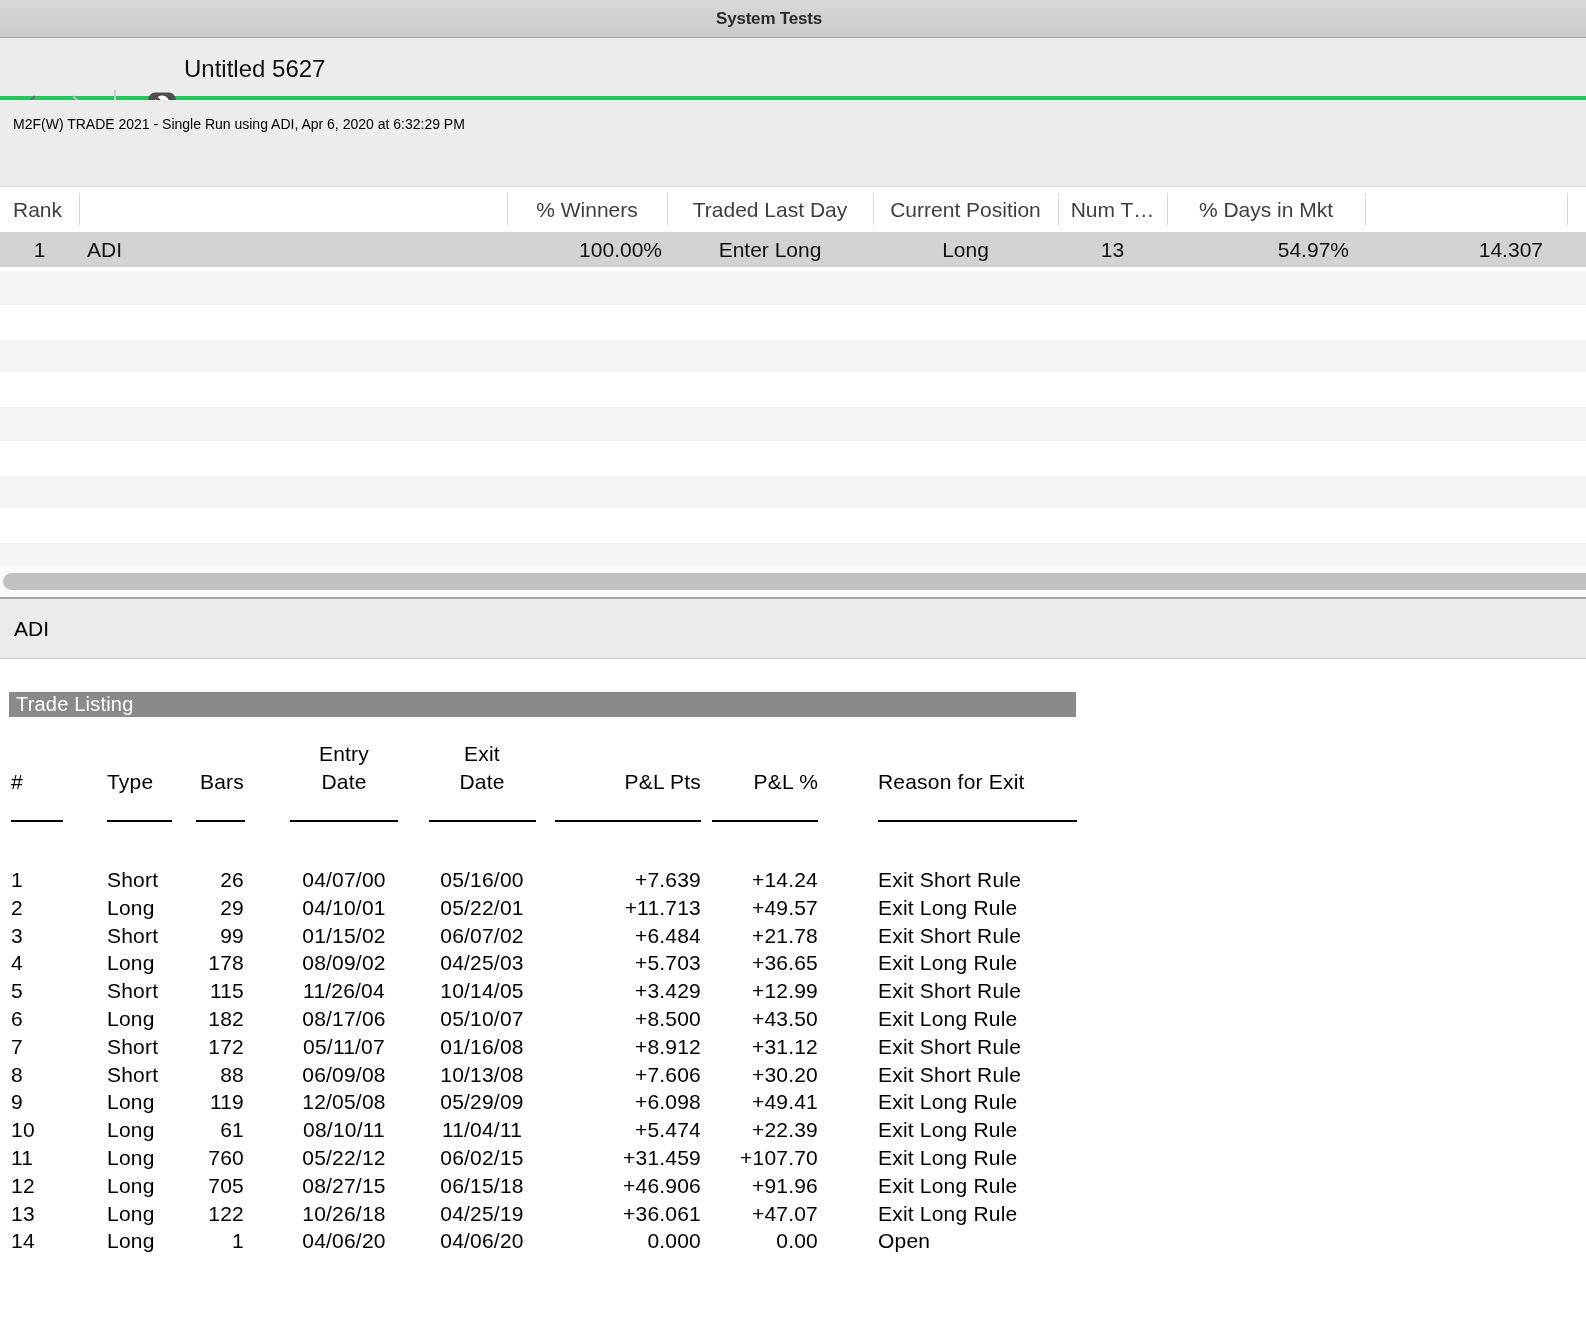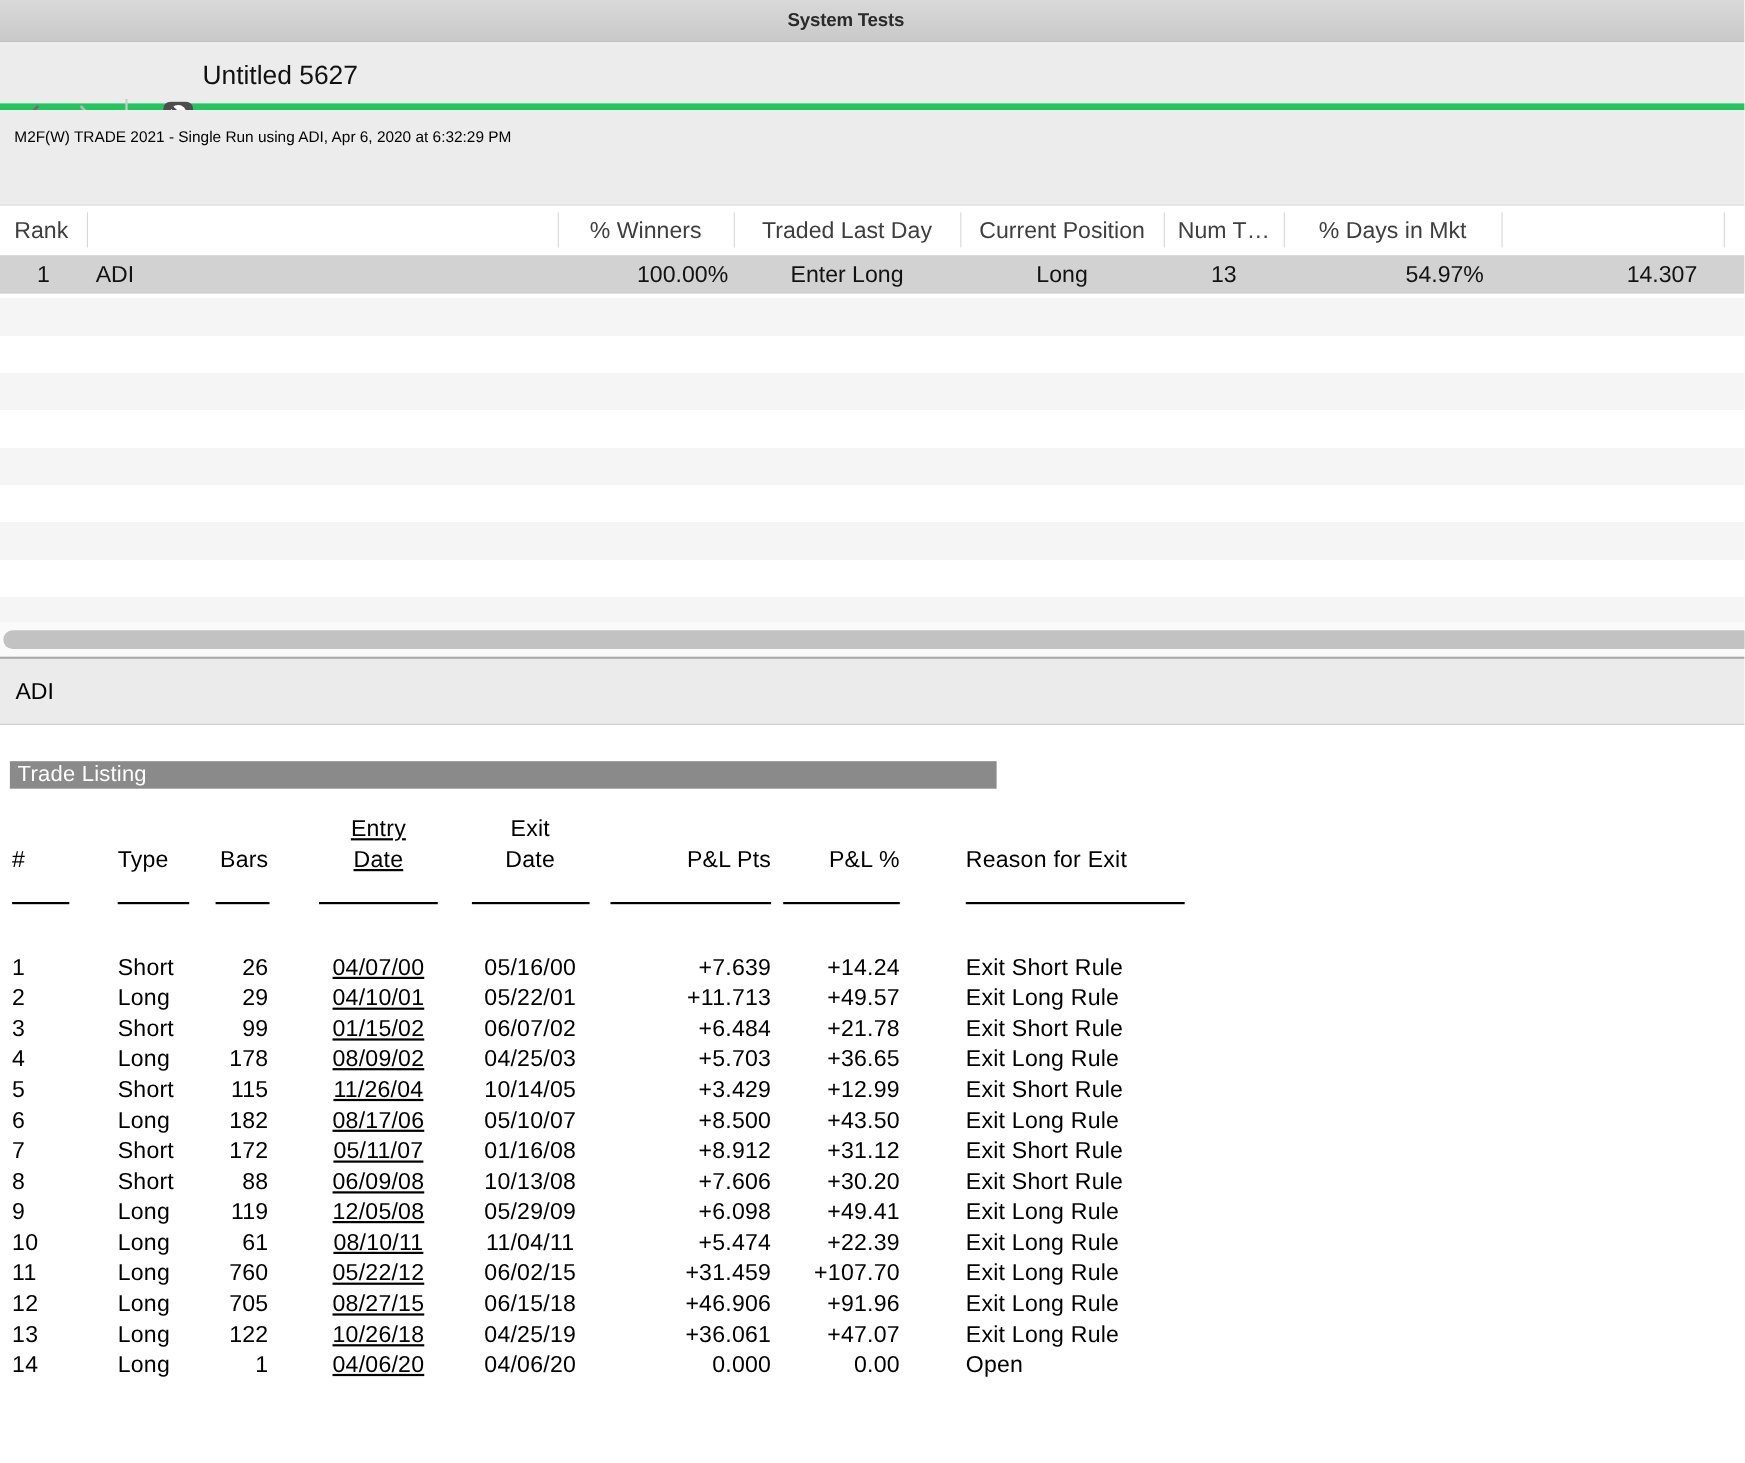--- a/index.html
+++ b/index.html
@@ -12,21 +12,21 @@
 
   
   .titlebar{left:0;top:0;width:1586px;height:38px;
     background:linear-gradient(#d9d9d9,#c9c9c9);
     border-bottom:1px solid #a6a6a6;box-sizing:border-box;}
   .wintitle{left:0;top:0;width:1538px;height:37px;line-height:37px;text-align:center;
     font-size:17px;font-weight:700;color:#2a2a2a;letter-spacing:-0.2px;}
 
   
   .toolbar{left:0;top:38px;width:1586px;height:62px;background:#ececec;
-    border-bottom:6px solid #22c55e;box-sizing:border-box;}
+    border-bottom:4px solid #22c55e;box-sizing:border-box;}
   .navbtn{top:52px;width:26px;height:36px;display:flex;align-items:center;justify-content:center;}
   .navbtn.back{left:16px;}
   .navbtn.fwd{left:66px;}
   .tbar-divider{left:114px;top:52px;width:2px;height:36px;background:#cbcbcb;}
   .proxyicon{left:148px;top:54px;width:28px;height:32px;}
   .doctitle{left:184px;top:0;height:61px;line-height:61px;font-size:24px;color:#111;}
 
   
   .infobar{left:0;top:100px;width:1586px;height:87px;background:#ececec;
     border-bottom:1px solid #dadada;box-sizing:border-box;
@@ -59,30 +59,30 @@
   .hscroll{left:0;top:566px;width:1586px;height:31px;background:#fafafa;}
   .hthumb{position:absolute;left:3px;top:7px;width:1590px;height:17px;border-radius:9px;background:#c2c2c2;}
   .scrollline{left:0;top:597px;width:1586px;height:2px;background:#a8a8a8;}
 
   
   .sectionbar{left:0;top:599px;width:1586px;height:60px;background:#ebebeb;
     border-bottom:1px solid #c9c9c9;box-sizing:border-box;}
   .symbol{margin-left:14px;line-height:59px;font-size:21px;color:#000;}
 
   
-  .listingbar{left:9px;top:692px;width:897px;height:25px;background:#8a8a8a;}
+  .listingbar{left:9px;top:692px;width:1067px;height:25px;background:#8a8a8a;}
   .listingtitle{margin-left:7px;line-height:25px;font-size:20px;color:#ffffff;letter-spacing:0.2px;}
 
   .report{font-size:21px;color:#000;letter-spacing:0.2px;}
   .rline{left:0;width:1180px;height:28px;line-height:28px;}
   .tcell{position:absolute;top:0;height:28px;line-height:28px;white-space:nowrap;}
   .t-num{left:11px;width:50px;text-align:left;}
   .t-type{left:107px;width:70px;text-align:left;}
   .t-bars{left:180px;width:64px;text-align:right;}
-  .t-entry{left:290px;width:108px;text-align:center;text-decoration:underline;}
+  .t-entry{left:290px;width:108px;text-align:center;}
   .t-exit{left:428px;width:108px;text-align:center;}
   .t-pts{left:555px;width:146px;text-align:right;}
   .t-pct{left:712px;width:106px;text-align:right;}
   .t-reason{left:878px;width:260px;text-align:left;}
   .uline{position:absolute;height:2px;background:#000;}
 </style>
 </head>
 <body>
 
 <div class="abs titlebar">

